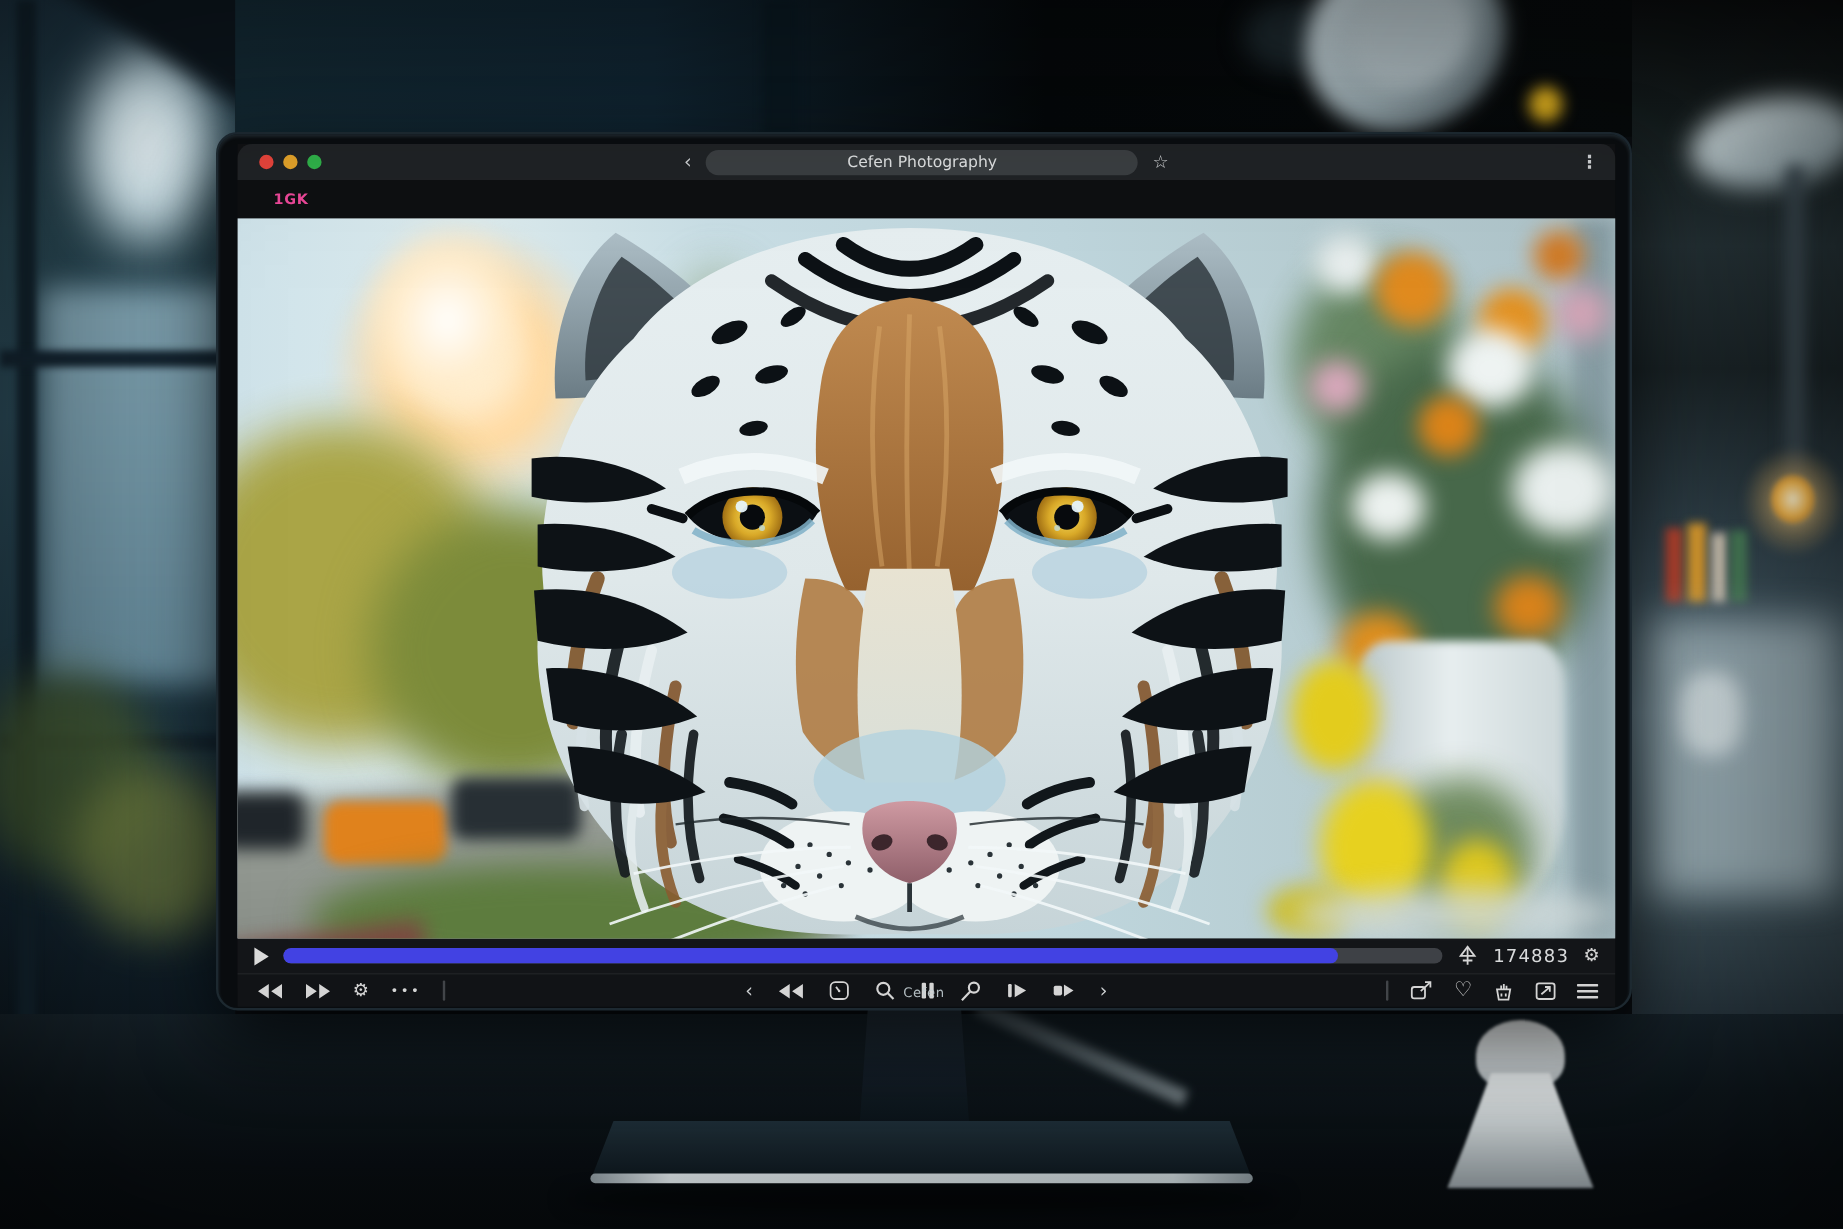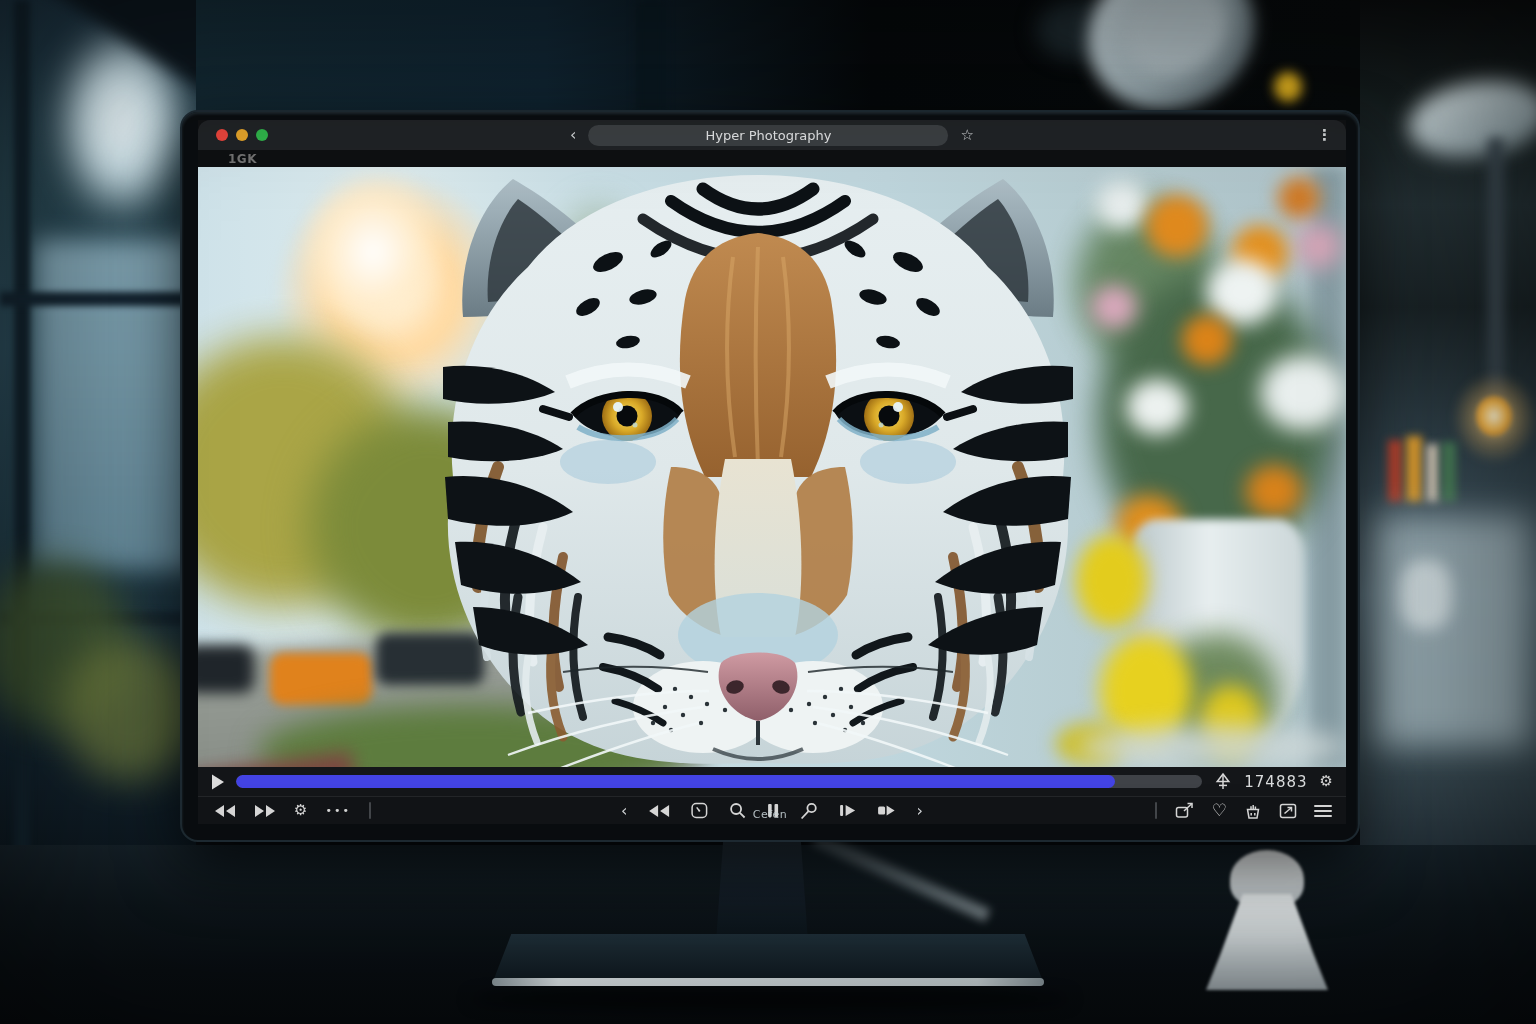--- a/index.html
+++ b/index.html
@@ -72,37 +72,37 @@
     clip-path:polygon(30% 0,70% 0,88% 62%,100% 100%,0 100%,12% 62%);
     background:linear-gradient(180deg,#e6eaeb 0%,#cdd4d6 45%,#99a3a8 100%);}
   .vignette{left:0;top:0;width:1536px;height:1024px;pointer-events:none;z-index:8;
     box-shadow:inset 0 0 200px rgba(0,0,0,.55);}
 
   
   .monitor{left:180px;top:110px;width:1180px;height:732px;z-index:5;background:#0a0d10;
     border:2px solid #1e2a32;border-radius:18px;
     box-shadow:0 26px 60px rgba(0,0,0,.65), inset 0 2px 3px rgba(150,190,210,.16);}
   .screen{position:absolute;left:16px;top:8px;width:1148px;height:704px;background:#101214;}
-  .brand-row{position:absolute;left:0;bottom:17px;width:100%;height:18px;display:flex;align-items:center;justify-content:center;
+  .brand-row{position:absolute;left:0;bottom:4px;width:100%;height:18px;display:flex;align-items:center;justify-content:center;
     color:#c6d1d5;font-size:11px;letter-spacing:.5px;opacity:.9;}
 
   .titlebar{height:30px;background:#202326;border-radius:12px 12px 0 0;position:relative;
     display:flex;align-items:center;padding:0 18px;}
   .lights{display:flex;gap:8px;}
   .light{width:12px;height:12px;border-radius:50%;}
   .tb-center{position:absolute;left:50%;top:0;height:100%;transform:translateX(-50%);
     display:flex;align-items:center;gap:12px;}
   .back-chevron{color:#cfd2d4;font-size:16px;line-height:1;}
   .pill{width:360px;height:21px;background:#3b3f42;border-radius:11px;display:flex;align-items:center;
     justify-content:center;color:#e0e2e3;font-size:13px;}
   .star{color:#cfd2d4;font-size:15px;}
   .kebab{position:absolute;right:14px;color:#cfd2d4;font-size:15px;font-weight:bold;}
 
-  .subbar{height:17px;background:#0e1012;display:flex;align-items:center;padding-left:30px;
-    color:#737373;font-size:12px;font-weight:600;letter-spacing:.5px;}
+  .subbar{height:32px;background:#0e1012;display:flex;align-items:center;padding-left:30px;
+    color:#ec4899;font-size:12px;font-weight:600;letter-spacing:.5px;}
 
   
   .viewer{position:relative;width:1148px;height:600px;overflow:hidden;
     background:linear-gradient(90deg,#cfe3ea 0%,#dcebee 18%,#cadfe6 34%,#bfd6dd 60%,#b7cdd2 78%,#adc2c8 100%);}
   .viewer .blob{position:absolute;border-radius:50%;}
   .sun{left:30px;top:-40px;width:330px;height:330px;
     background:radial-gradient(closest-side,#fff6e0,#ffd9a0 38%,rgba(255,217,160,0) 72%);filter:blur(6px);}
   .sun-core{left:100px;top:0;width:150px;height:170px;
     background:radial-gradient(closest-side,#ffffff,#ffeccb 60%,rgba(255,236,203,0));filter:blur(8px);}
   .tree1{left:-50px;top:170px;width:270px;height:270px;background:#a8a23e;filter:blur(20px);opacity:.95;}
@@ -213,21 +213,21 @@
 
       <div class="titlebar">
         <div class="lights">
           <span class="light" style="background: rgb(232, 69, 60);"></span>
           <span class="light" style="background: rgb(227, 163, 42);"></span>
           <span class="light" style="background: rgb(48, 178, 74);"></span>
         </div>
         <div class="tb-center">
           <span class="back-chevron">‹</span>
           <div class="pill">
-            <span>Hyper Photography</span>
+            <span>Cefen Photography</span>
           </div>
           <span class="star">☆</span>
         </div>
         <span class="kebab">⋮</span>
       </div>
 
       <div class="subbar">
         <span>1GK</span>
       </div>
 

